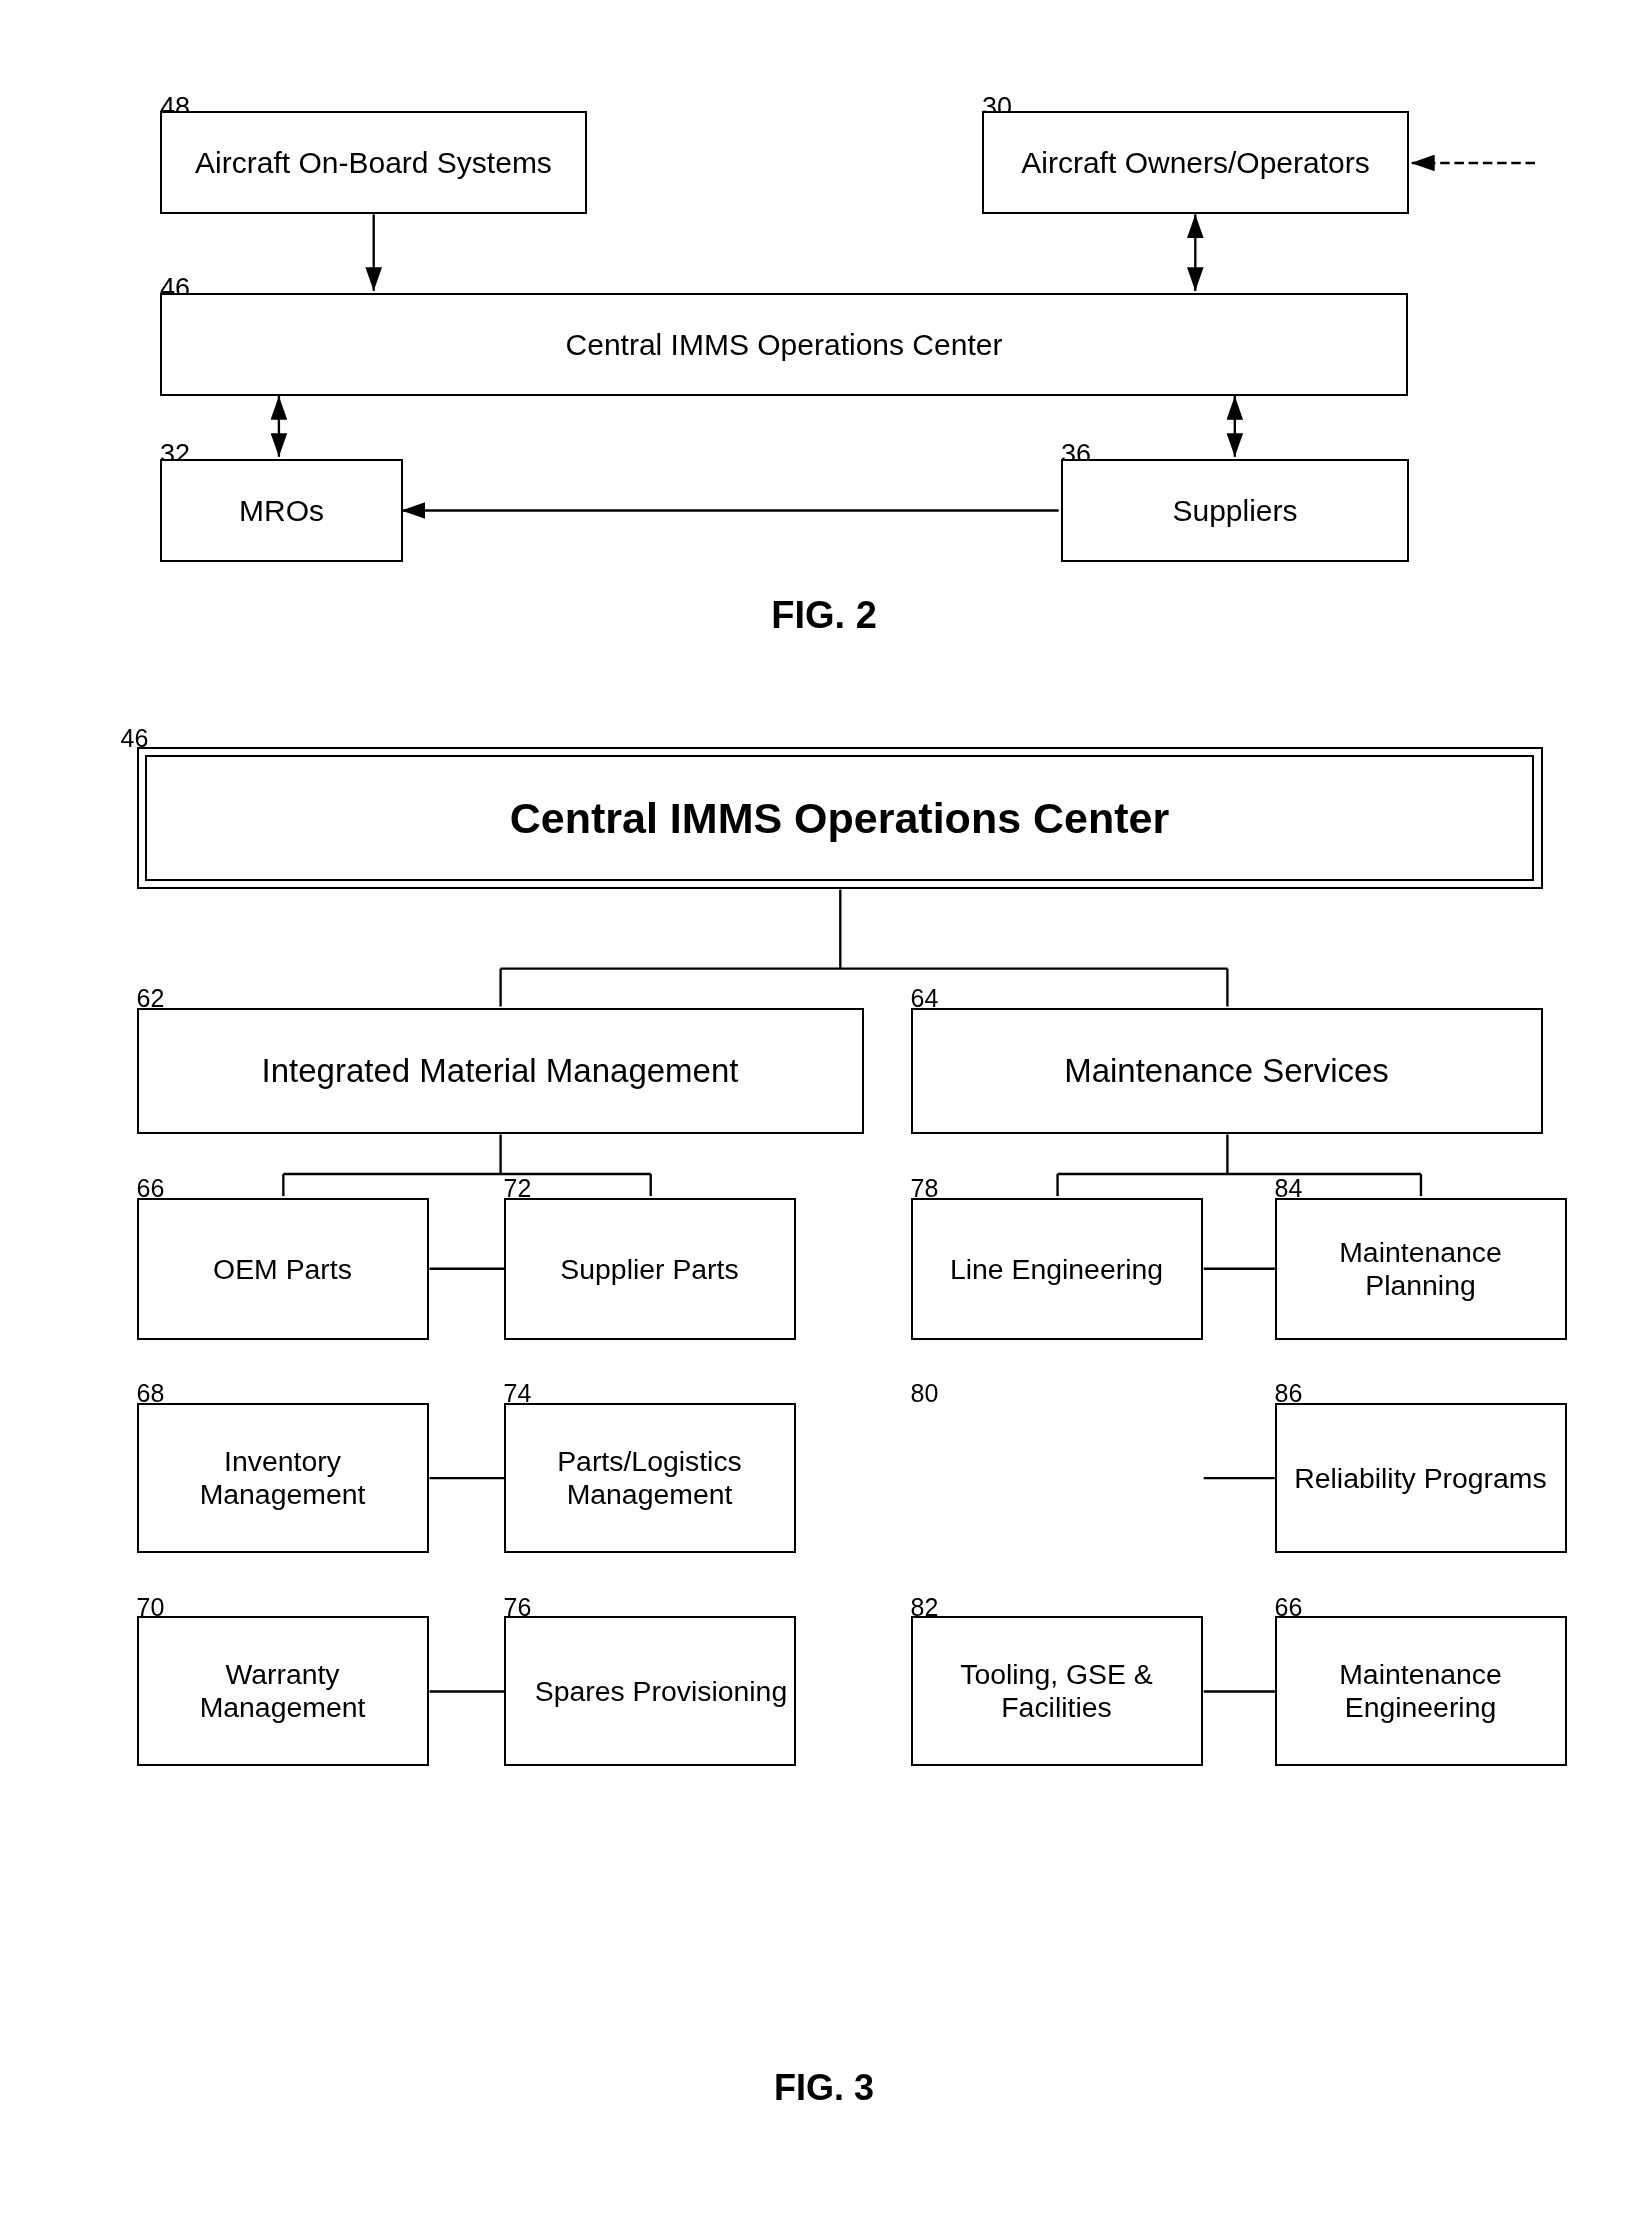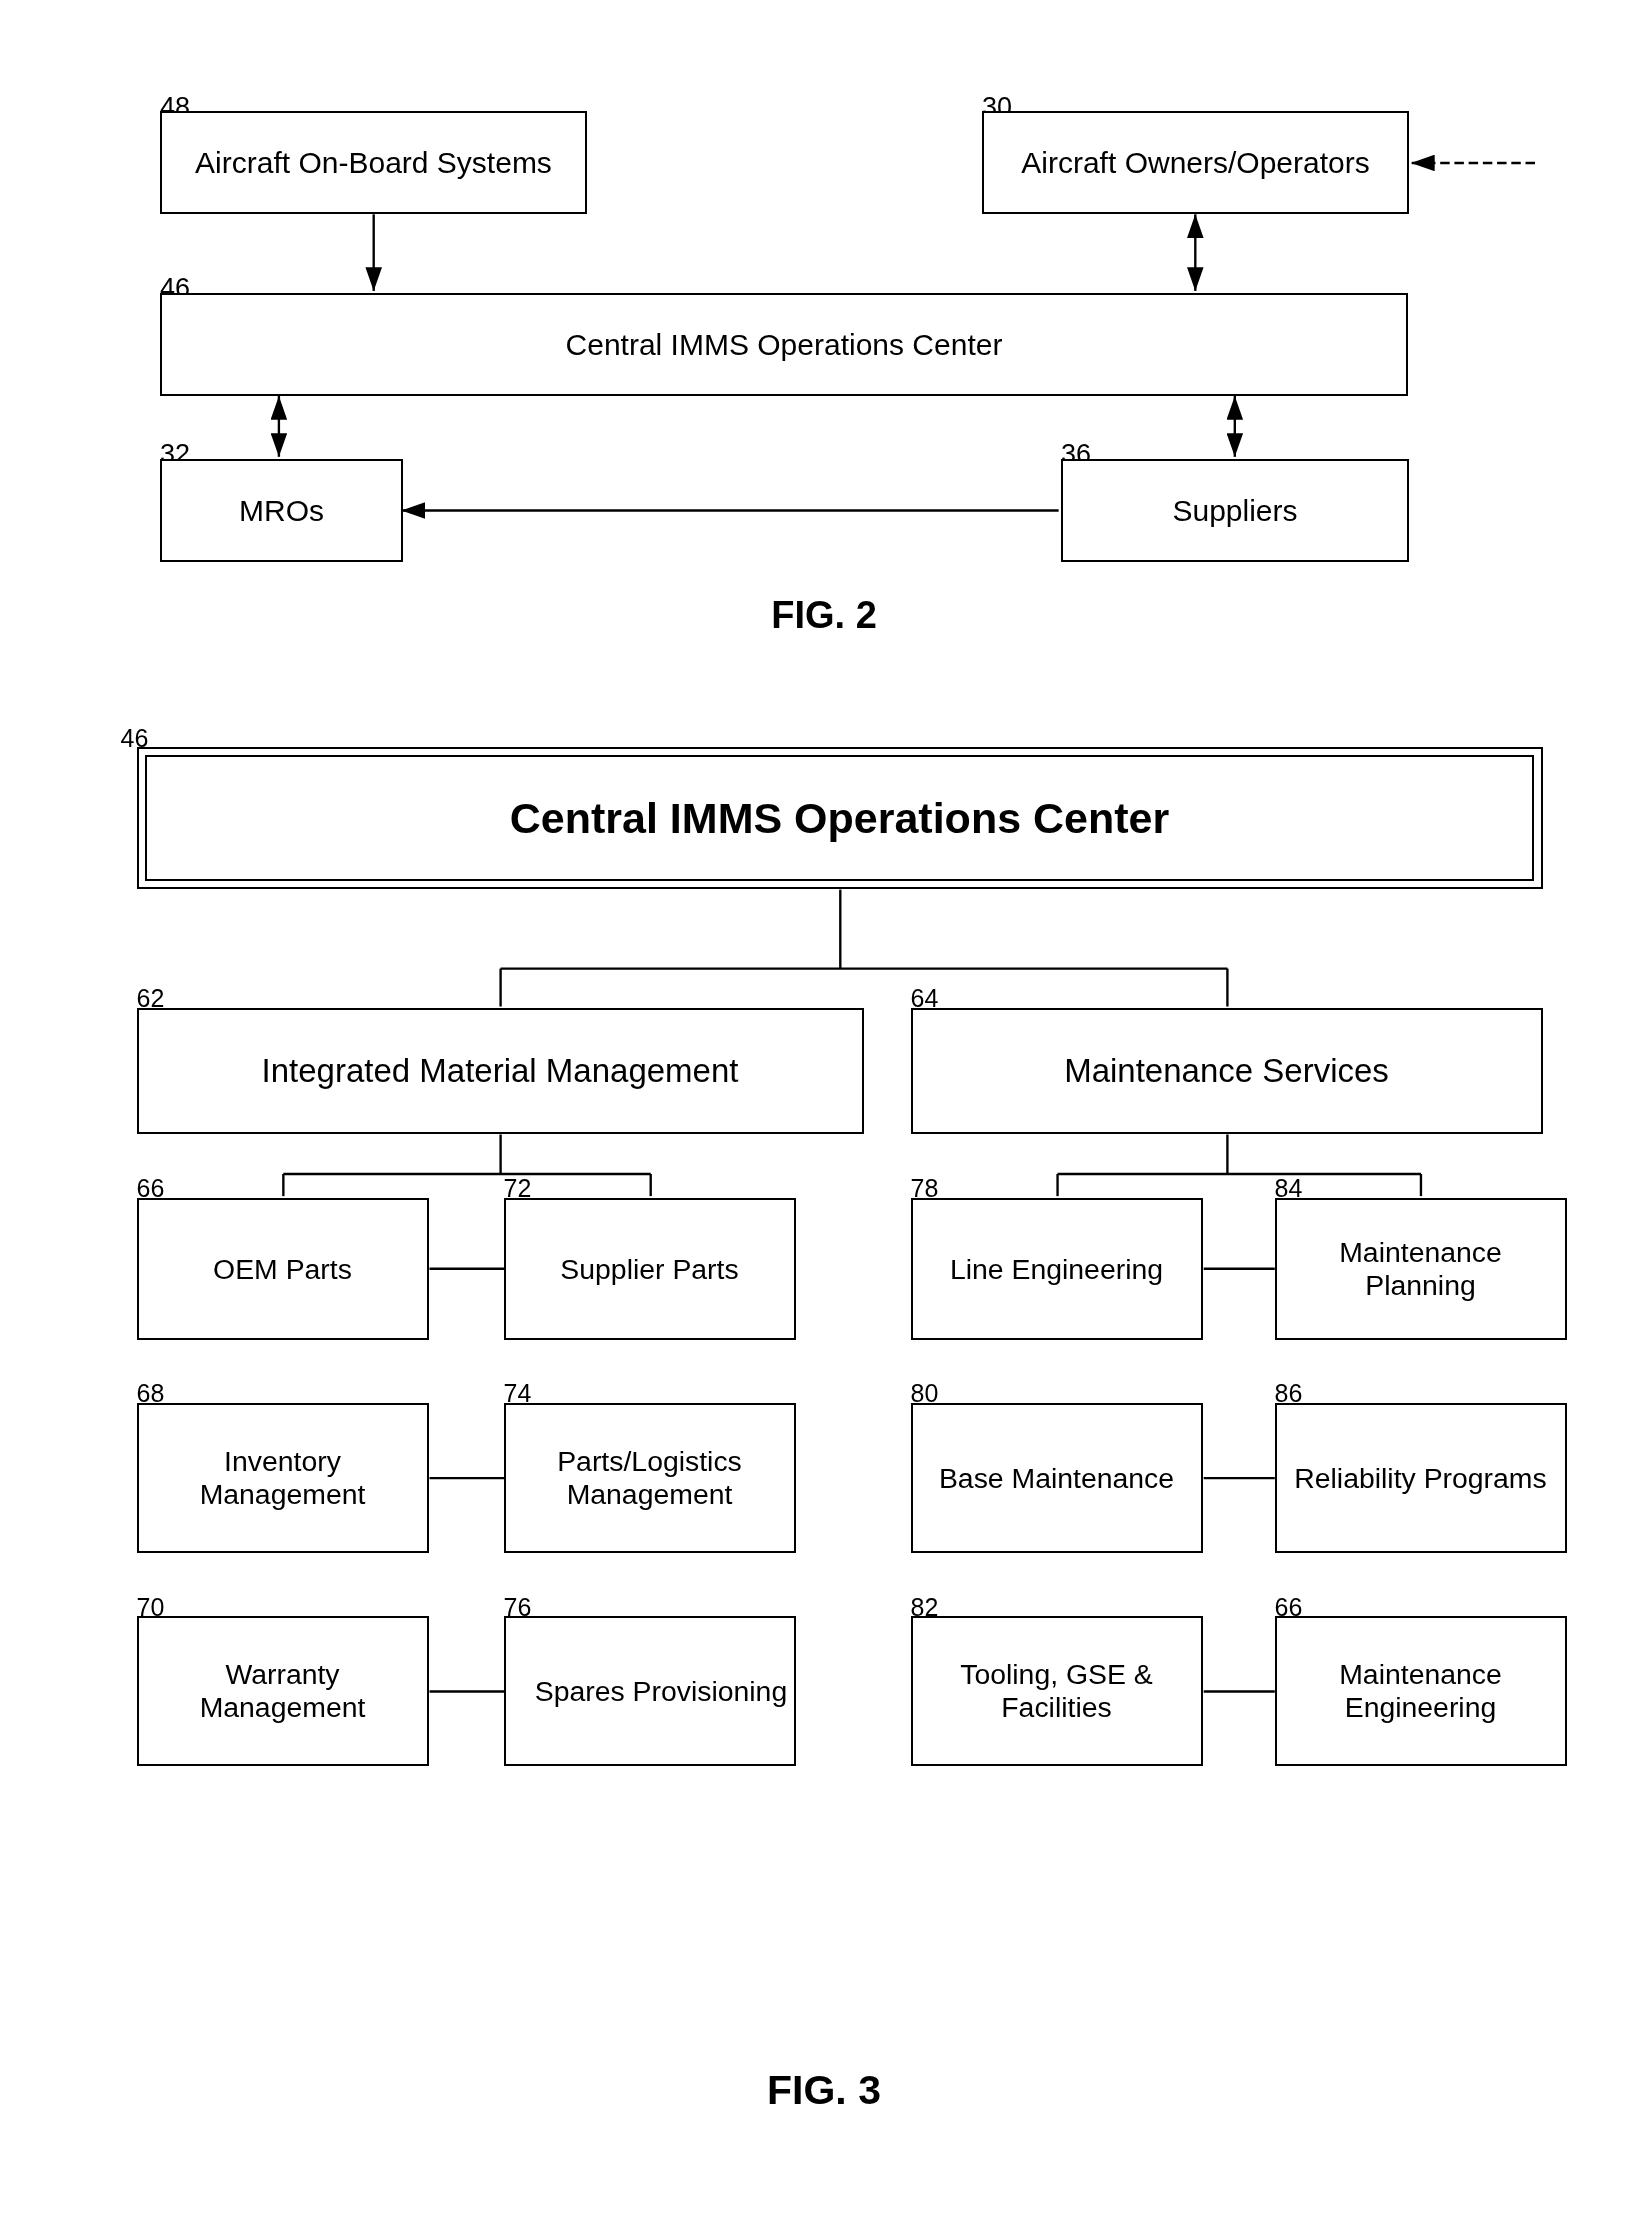--- a/index.html
+++ b/index.html
@@ -79,21 +79,21 @@
     }
 
     
     .fig3-container {
       width: 1501px;
       margin: 63px auto 0 auto;
       position: relative;
     }
     .fig3-title {
       text-align: center;
-      font-size: 41px;
+      font-size: 36px;
       font-weight: bold;
       margin-top: 24px;
       margin-bottom: 20px;
     }
 
     .fig3-diagram {
       position: relative;
       width: 1501px;
       height: 1343px;
     }
@@ -251,23 +251,20 @@
     <div class="f3-box" style="left:430px; top:916px; width:292px; height:150px;justify-content:flex-end;">
       <span>Spares Provisioning</span>
     </div>
 
     <span class="f3-ref" style="left:837px; top:474px;">78</span>
     <div class="f3-box" style="left:837px; top:498px; width:292px; height:142px;">
       <span>Line Engineering</span>
     </div>
 
     <span class="f3-ref" style="left:837px; top:679px;">80</span>
-    <div class="f3-box" style="left:837px; top:703px; width:292px; height:150px;">
-      <span>Base Maintenance</span>
-    </div>
 
     <span class="f3-ref" style="left:837px; top:893px;">82</span>
     <div class="f3-box" style="left:837px; top:916px; width:292px; height:150px;">
       <span>Tooling, GSE &amp; Facilities</span>
     </div>
 
     <span class="f3-ref" style="left:1201px; top:474px;">84</span>
     <div class="f3-box" style="left:1201px; top:498px; width:292px; height:142px;">
       <span>Maintenance Planning</span>
     </div>

